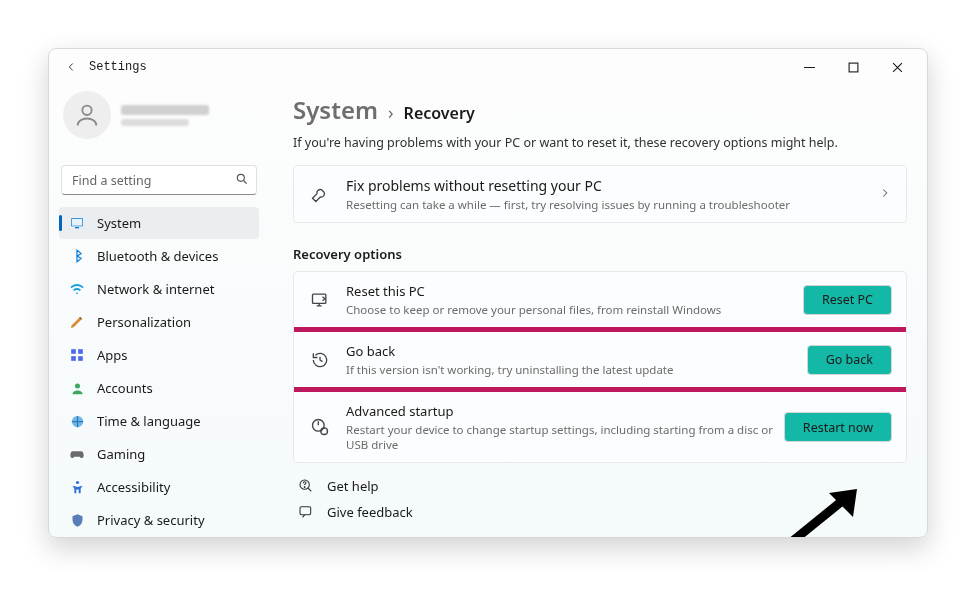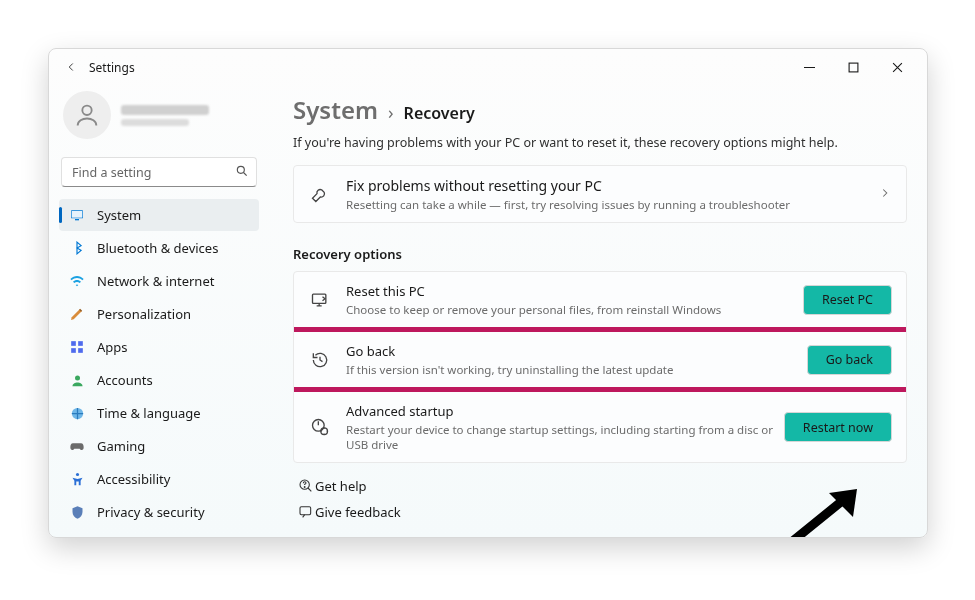--- a/index.html
+++ b/index.html
@@ -6,30 +6,30 @@
   body { background: #fff; width: 975px; height: 600px; overflow: hidden; }
   .window {
     position: absolute; top: 48px; left: 48px; width: 880px; height: 490px;
     background: linear-gradient(180deg, #fdfdfd 0%, #f5fafb 100%);
     border: 1px solid #d8d8d8; border-radius: 8px;
     box-shadow: 0 10px 28px rgba(0,0,0,0.18);
     overflow: hidden;
   }
   .titlebar { display:flex; align-items:center; height:36px; padding:0 8px; }
   .back-btn { width:28px;height:28px;display:flex;align-items:center;justify-content:center;border-radius:4px; }
-  .app-title { font-size:12px; margin-left:4px; color:#1a1a1a; }
+  .app-title { font-size:12px; margin-left:4px; color:#1a1a1a;font-family:Liberation Mono, monospace; }
   .win-controls { margin-left:auto; display:flex; gap:0; }
   .win-ctrl { width:44px;height:32px;display:flex;align-items:center;justify-content:center; }
   .body { display:flex; height:calc(100% - 36px); }
   .sidebar { width:216px; padding:0 6px 0 10px; display:flex; flex-direction:column; }
   .profile { display:flex; align-items:center; gap:10px; padding:6px 4px 14px 4px; }
   .avatar { width:48px;height:48px;border-radius:50%;background:#eee;display:flex;align-items:center;justify-content:center; }
   .profile-txt .line1{height:10px;width:88px;background:#d0d0d0;border-radius:3px;filter:blur(1px);margin-bottom:4px;}
   .profile-txt .line2{height:7px;width:68px;background:#dcdcdc;border-radius:3px;filter:blur(1px);}
-  .search { position:relative; margin:4px 2px 12px 2px; }
+  .search { position:relative; margin:12px 2px 12px 2px; }
   .search input{
     width:100%; height:30px; border:1px solid #e0e0e0; border-bottom:1px solid #8a8a8a;
     border-radius:4px; padding:0 28px 0 10px; font-size:12.5px; background:#fff; color:#555;
   }
   .search input::placeholder{color:#666;}
   .search .sicon{position:absolute;right:8px;top:50%;transform:translateY(-50%);}
   .nav{display:flex;flex-direction:column;gap:1px;}
   .nav-item{display:flex;align-items:center;height:32px;border-radius:4px;padding:0 10px;font-size:13px;color:#1a1a1a;position:relative;cursor:default;}
   .nav-item .ni-icon{width:16px;height:16px;margin-right:12px;display:flex;align-items:center;justify-content:center;}
   .nav-item.active{background:#eaeef0;}
@@ -49,21 +49,21 @@
   .section-h{font-size:13px;font-weight:600;color:#1a1a1a;margin-top:22px;margin-bottom:2px;}
   .group{border:1px solid #e9e9e9;border-radius:4px;margin-top:8px;background:#fcfdfe;}
   .row{display:flex;align-items:center;padding:10px 14px;}
   .row + .row{border-top:5px solid #be185d;}
   .row .r-icon{width:24px;display:flex;justify-content:center;margin-right:14px;color:#444;}
   .row .r-txt{flex:1;}
   .row .r-title{font-size:13px;color:#1a1a1a;}
   .row .r-desc{font-size:11.5px;color:#6b6b6b;margin-top:2px;}
   .btn{height:30px;padding:0 18px;border:1px solid #d6d6d6;background:#14b8a6;border-radius:4px;font-size:12.5px;color:#1a1a1a;display:flex;align-items:center;cursor:default;}
   .links{margin-top:14px;display:flex;flex-direction:column;gap:8px;}
-  .link{display:flex;align-items:center;font-size:13px;color:#1a1a1a;padding-left:4px;}
+  .link{display:flex;align-items:center;gap:12px;font-size:13px;color:#1a1a1a;padding-left:4px;}
   .link .l-icon{width:18px;display:flex;justify-content:center;color:#333;}
   .arrow-overlay{position:absolute;left:716px;top:436px;pointer-events:none;}
 </style>
 </head>
 <body>
 
 <div class="window">
   <div class="titlebar">
     <div class="back-btn">
       <svg width="14" height="14" viewBox="0 0 24 24" fill="none" stroke="#333" stroke-width="1.6">

